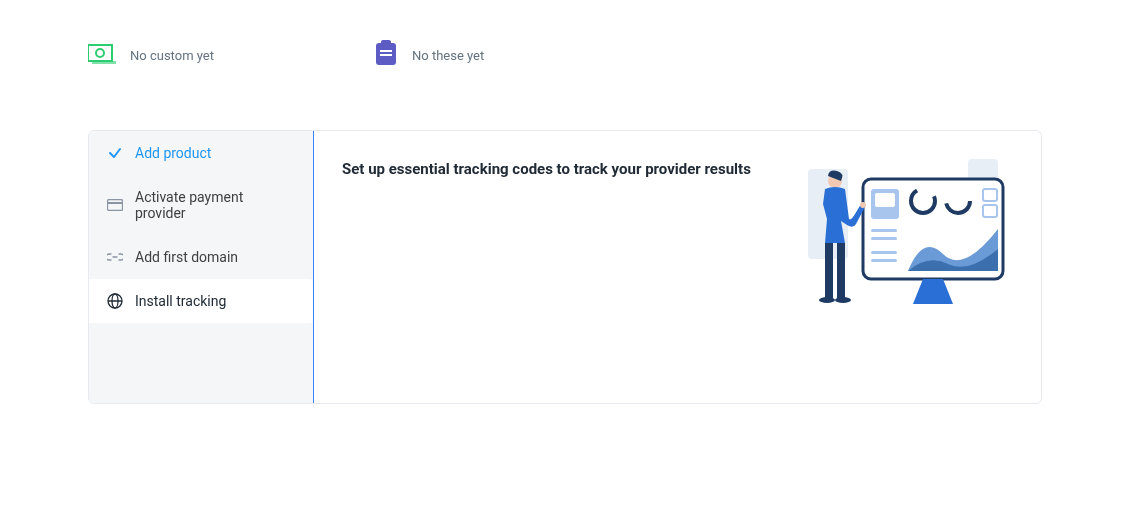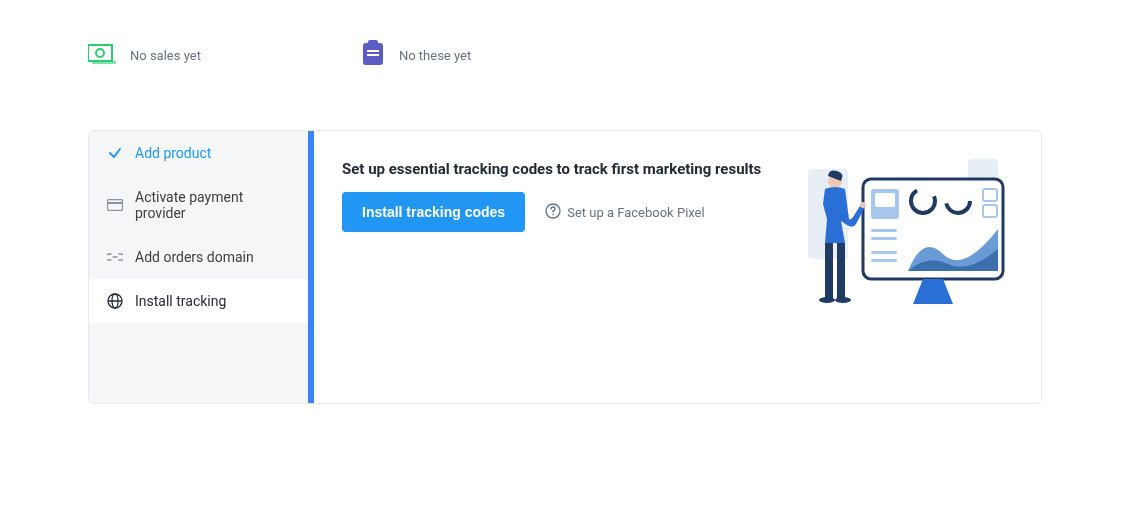--- a/index.html
+++ b/index.html
@@ -53,21 +53,21 @@
       justify-content: center;
       color: #aab2bd;
       cursor: pointer;
     }
     .card-body {
       display: flex;
     }
     .sidebar {
       width: 225px;
       background: #f4f6f8;
-      border-right: 6px solid #3b82f6;
+      border-right: 1px solid #3b82f6;
       display: flex;
       flex-direction: column;
     }
     .sidebar-item {
       display: flex;
       align-items: center;
       gap: 12px;
       padding: 14px 18px;
       font-size: 14px;
       color: #404040;
@@ -149,21 +149,21 @@
 
 <div class="stats-row">
   <div class="stat-item">
     <span class="icon-slot">
       <svg width="28" height="22" viewBox="0 0 28 22">
         <rect x="0" y="3" width="24" height="16" fill="none" stroke="#2ecc71" stroke-width="2"></rect>
         <circle cx="12" cy="11" r="4" fill="none" stroke="#2ecc71" stroke-width="2"></circle>
         <rect x="4" y="19" width="24" height="3" fill="#2ecc71" opacity="0.6"></rect>
       </svg>
     </span>
-    <span class="stat-label">No sales yet</span>
+    <span class="stat-label">No custom yet</span>
   </div>
   <div class="stat-item">
     <span class="icon-slot">
       <svg width="24" height="26" viewBox="0 0 24 26">
         <rect x="2" y="3" width="20" height="22" rx="3" fill="#5c5cc4"></rect>
         <rect x="7" y="0" width="10" height="6" rx="2" fill="#5c5cc4"></rect>
         <rect x="6" y="10" width="12" height="2" fill="#fff"></rect>
         <rect x="6" y="14" width="12" height="2" fill="#fff"></rect>
       </svg>
     </span>
@@ -190,50 +190,37 @@
             </svg>
         </span>
         <span>Activate payment provider</span>
       </div>
       <div class="sidebar-item">
         <span class="icon-slot">
           <svg width="16" height="8" viewBox="0 0 16 8">
               <path d="M6 4 L10 4 M4 1 L2 1 A3 3 0 0 0 2 7 L4 7 M12 1 L14 1 A3 3 0 0 1 14 7 L12 7" fill="none" stroke="#8a94a2" stroke-width="1.3" stroke-linecap="round"></path>
             </svg>
         </span>
-        <span>Add orders domain</span>
+        <span>Add first domain</span>
       </div>
       <div class="sidebar-item active">
         <span class="icon-slot">
           <svg width="16" height="16" viewBox="0 0 16 16">
               <circle cx="8" cy="8" r="7" fill="none" stroke="#212b36" stroke-width="1.3"></circle>
               <ellipse cx="8" cy="8" rx="3" ry="7" fill="none" stroke="#212b36" stroke-width="1.3"></ellipse>
               <line x1="1" y1="8" x2="15" y2="8" stroke="#212b36" stroke-width="1.3"></line>
             </svg>
         </span>
         <span>Install tracking</span>
       </div>
       <div class="sidebar-filler"></div>
     </div>
     <div class="content">
       <div class="content-main">
-        <div class="content-title">Set up essential tracking codes to track first marketing results</div>
-        <div class="actions-row">
-          <button class="primary-btn">Install tracking codes</button>
-          <div class="secondary-link">
-            <span>
-              <svg width="16" height="16" viewBox="0 0 16 16">
-                  <circle cx="8" cy="8" r="7" fill="none" stroke="#637381" stroke-width="1.3"></circle>
-                  <path d="M6 6 Q6 4 8 4 Q10 4 10 6 Q10 7.5 8 8 L8 9" fill="none" stroke="#637381" stroke-width="1.3" stroke-linecap="round"></path>
-                  <circle cx="8" cy="11.5" r="0.8" fill="#637381"></circle>
-                </svg>
-            </span>
-            <span>Set up a Facebook Pixel</span>
-          </div>
-        </div>
+        <div class="content-title">Set up essential tracking codes to track your provider results</div>
       </div>
       <div class="illustration">
         <svg width="210" height="150" viewBox="0 0 210 150">
 
           <rect x="5" y="10" width="40" height="90" fill="#e8eef5" rx="4"></rect>
           <rect x="165" y="0" width="30" height="60" fill="#e8eef5" rx="4"></rect>
 
           <rect x="60" y="20" width="140" height="100" rx="8" fill="#fff" stroke="#1f3b64" stroke-width="3"></rect>
           <path d="M120 120 L140 120 L150 145 L110 145 Z" fill="#2a6fd6"></path>
 

